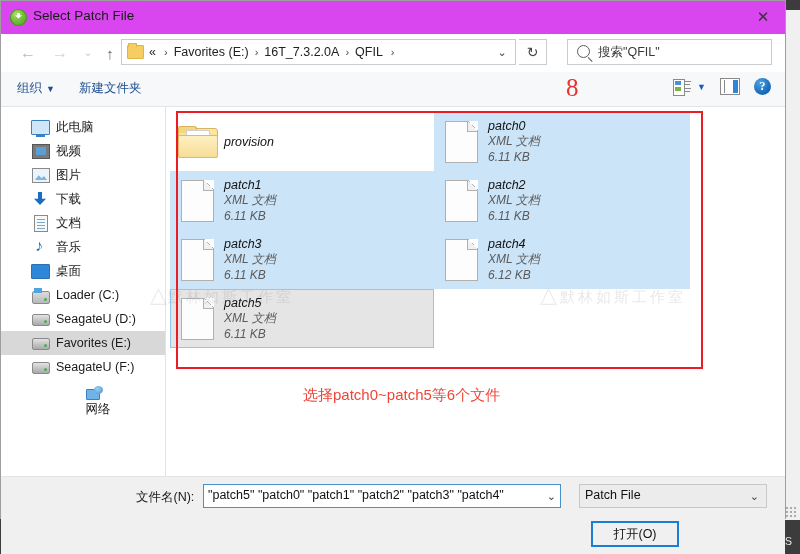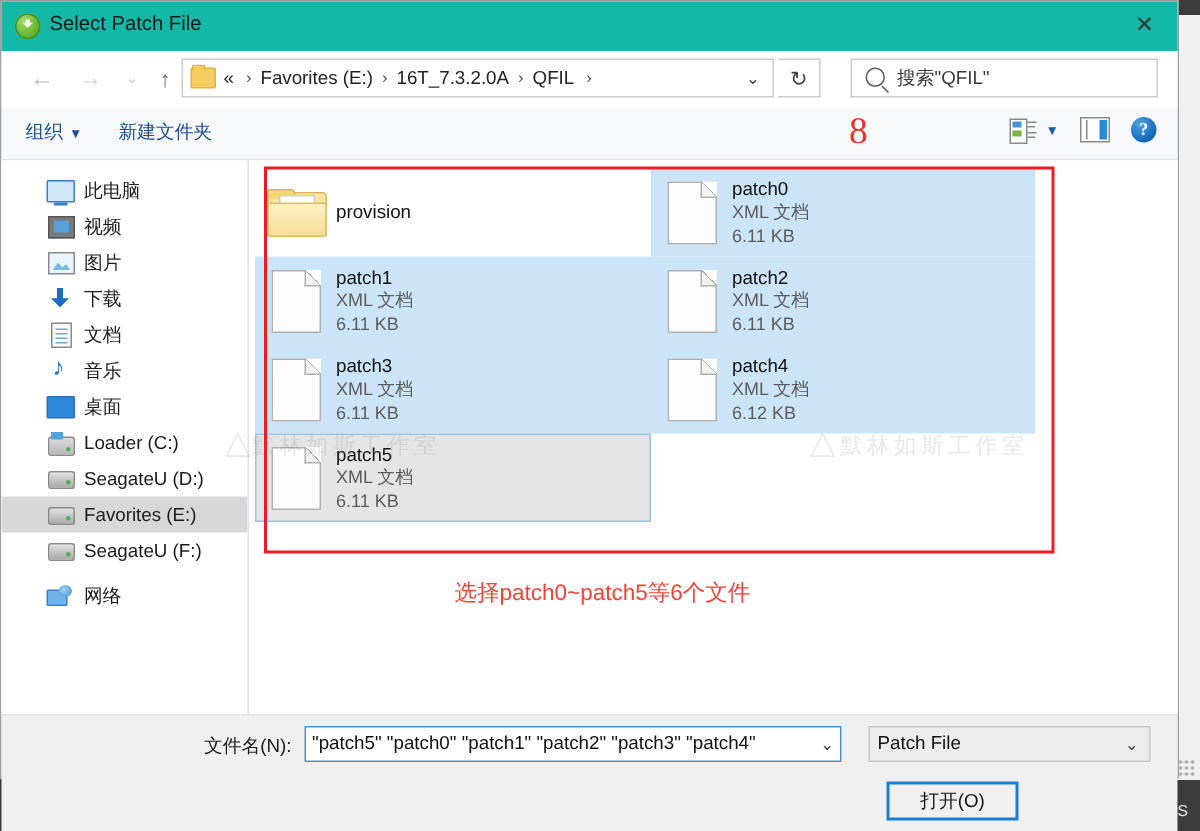--- a/index.html
+++ b/index.html
@@ -49,21 +49,21 @@
   }
 
   
   .dialog {
     position: absolute; left: 0; top: 0; width: 786px; height: 519px;
     background: #ffffff;
     border: 1px solid #9e9e9e;
     box-sizing: border-box;
   }
   .titlebar {
-    position: relative; height: 32px; background: #14b8a6;
+    position: relative; height: 32px; background: #d946ef;
     border-bottom: 1px solid transparent;
   }
   .title-icon {
     position: absolute; left: 9px; top: 8px; width: 17px; height: 17px;
     border-radius: 50%;
     background: radial-gradient(circle at 35% 28%, #a8dc6a 0%, #74bf3b 45%, #4e9c22 100%);
     box-shadow: inset 0 0 0 1px #4b8f22;
   }
   .title-icon::after {
     content: ""; position: absolute; left: 5px; top: 3.5px;
@@ -252,21 +252,21 @@
     background:#f5d67c; border:1px solid #d9b45c; border-bottom:none; border-radius:2px 3px 0 0;
   }
   .folder-glyph .paper {
     position:absolute; left:8px; top:4px; width:22px; height:24px;
     background:#ffffff; border:1px solid #cfcfcf;
   }
   .folder-glyph .front {
     position:absolute; left:0; bottom:0; width:38px; height:21px;
     background: linear-gradient(#fdf0c2,#f7dd96); border:1px solid #dcbc68; border-radius: 2px 2px 2px 2px;
   }
-  .file-meta { padding-left: 6px; line-height: 1.28; }
+  .file-meta { padding-left: 6px; line-height: 1.28; font-style: italic; }
   .file-name { font-size: 12.5px; color: #111; }
   .file-type { font-size: 12px; color: #5b5b5b; }
   .file-size { font-size: 12px; color: #5b5b5b; }
 
   .red-box {
     position: absolute; left: 176px; top: 111px;
     width: 527px; height: 258px;
     border: 2px solid #ec1c24; box-sizing: border-box;
     pointer-events: none;
   }
@@ -460,21 +460,21 @@
               <span class="g-hdd" style="position:absolute;left:1px;top:3px;"></span>
             </span>
           <span>Favorites (E:)</span>
         </div>
         <div class="nav-item">
           <span class="nico">
               <span class="g-hdd" style="position:absolute;left:1px;top:3px;"></span>
             </span>
           <span>SeagateU (F:)</span>
         </div>
-        <div class="nav-item" style="margin-top:6px;">
+        <div class="nav-item" style="margin-top:6px;flex-direction:column;">
           <span class="nico">
               <span class="g-net" style="position:absolute;left:0;top:1px;"></span>
             </span>
           <span>网络</span>
         </div>
       </div>
 
       <div class="filepane">
         <div class="file-grid">
 

